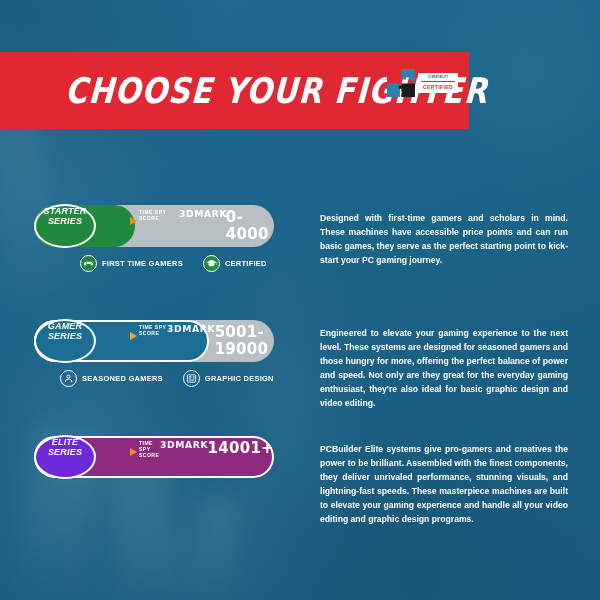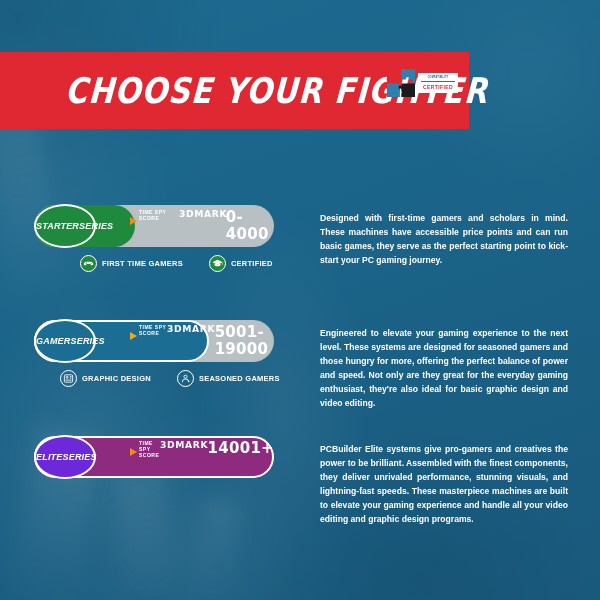--- a/index.html
+++ b/index.html
@@ -155,20 +155,21 @@
 
   .badge {
     position: absolute;
     left: 0;
     top: -1px;
     width: 62px;
     height: 44px;
     border-radius: 50%;
     border: 2px solid #ffffff;
     display: flex;
+    flex-direction: column;
     align-items: center;
     justify-content: flex-start;
     z-index: 3;
   }
   .badge-l1, .badge-l2 {
     color: #ffffff;
     font-size: 9px;
     font-weight: bold;
     font-style: italic;
     letter-spacing: .2px;
@@ -218,21 +219,21 @@
     letter-spacing: .3px;
     font-family: "DejaVu Sans", sans-serif;
     line-height: 17px;
   }
 
   
   .tags {
     display: flex;
     align-items: center;
     margin-top: 8px;
-    gap: 26px;
+    gap: 20px;
   }
   .tag { display: flex; align-items: center; gap: 5px; }
   .tag-icon {
     width: 17px; height: 17px;
     border-radius: 50%;
     border: 1.5px solid #ffffff;
     display: flex;
     align-items: center;
     justify-content: center;
     flex: 0 0 17px;
@@ -361,36 +362,36 @@
               <div class="score-label">TIME SPY SCORE</div>
               <div class="score-brand">3DMARK</div>
               <div class="score-value">5001-19000</div>
             </div>
           </div>
         </div>
         <div class="tags tags-2">
           <div class="tag">
             <span class="tag-icon">
               <svg width="11" height="11" viewBox="0 0 24 24" fill="none" stroke="#ffffff" stroke-width="1.9">
+                <circle cx="12" cy="8" r="3.4"></circle>
+                <path d="M5,20 a7,7 0 0 1 14,0"></path>
+                <path d="M16.5,14.5 l4,4"></path>
+              </svg>
+            </span>
+            <span class="tag-label">SEASONED GAMERS</span>
+          </div>
+          <div class="tag">
+            <span class="tag-icon">
+              <svg width="11" height="11" viewBox="0 0 24 24" fill="none" stroke="#ffffff" stroke-width="1.9">
                 <rect x="3" y="4" width="18" height="16" rx="2"></rect>
                 <circle cx="9" cy="9.5" r="2.2"></circle>
                 <path d="M15,8 h3.5 M15,11 h3.5 M5.5,15.5 h13"></path>
               </svg>
             </span>
             <span class="tag-label">GRAPHIC DESIGN</span>
-          </div>
-          <div class="tag">
-            <span class="tag-icon">
-              <svg width="11" height="11" viewBox="0 0 24 24" fill="none" stroke="#ffffff" stroke-width="1.9">
-                <circle cx="12" cy="8" r="3.4"></circle>
-                <path d="M5,20 a7,7 0 0 1 14,0"></path>
-                <path d="M16.5,14.5 l4,4"></path>
-              </svg>
-            </span>
-            <span class="tag-label">SEASONED GAMERS</span>
           </div>
         </div>
       </div>
       <div class="tier-right">
         <div class="desc">Engineered to elevate your gaming experience to the next level. These systems are designed for seasoned gamers and those hungry for more, offering the perfect balance of power and speed. Not only are they great for the everyday gaming enthusiast, they're also ideal for basic graphic design and video editing.</div>
       </div>
     </div>
   </div>
 
   <div class="tier tier-3">

